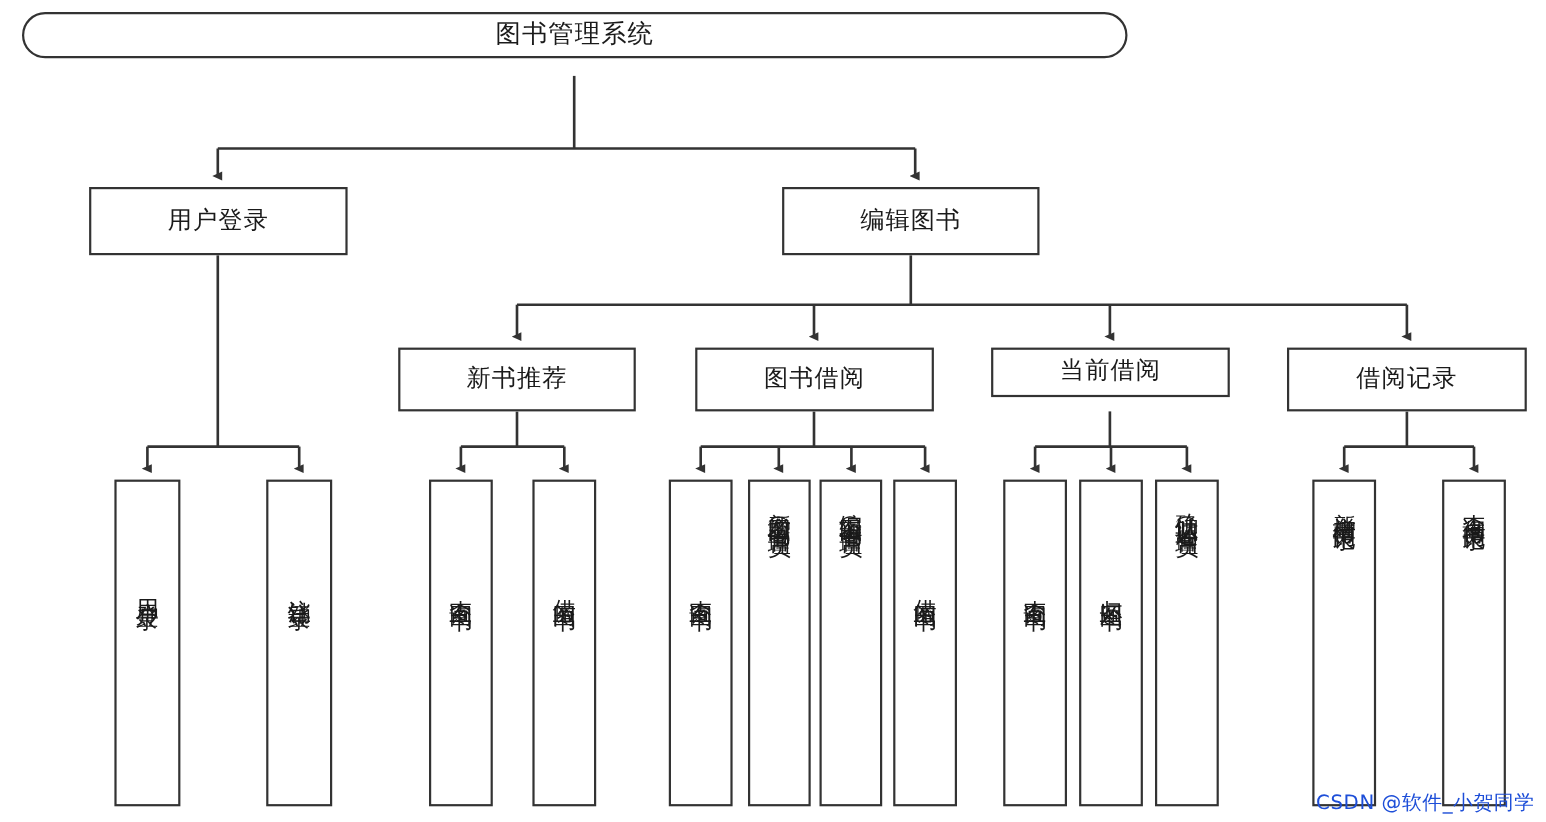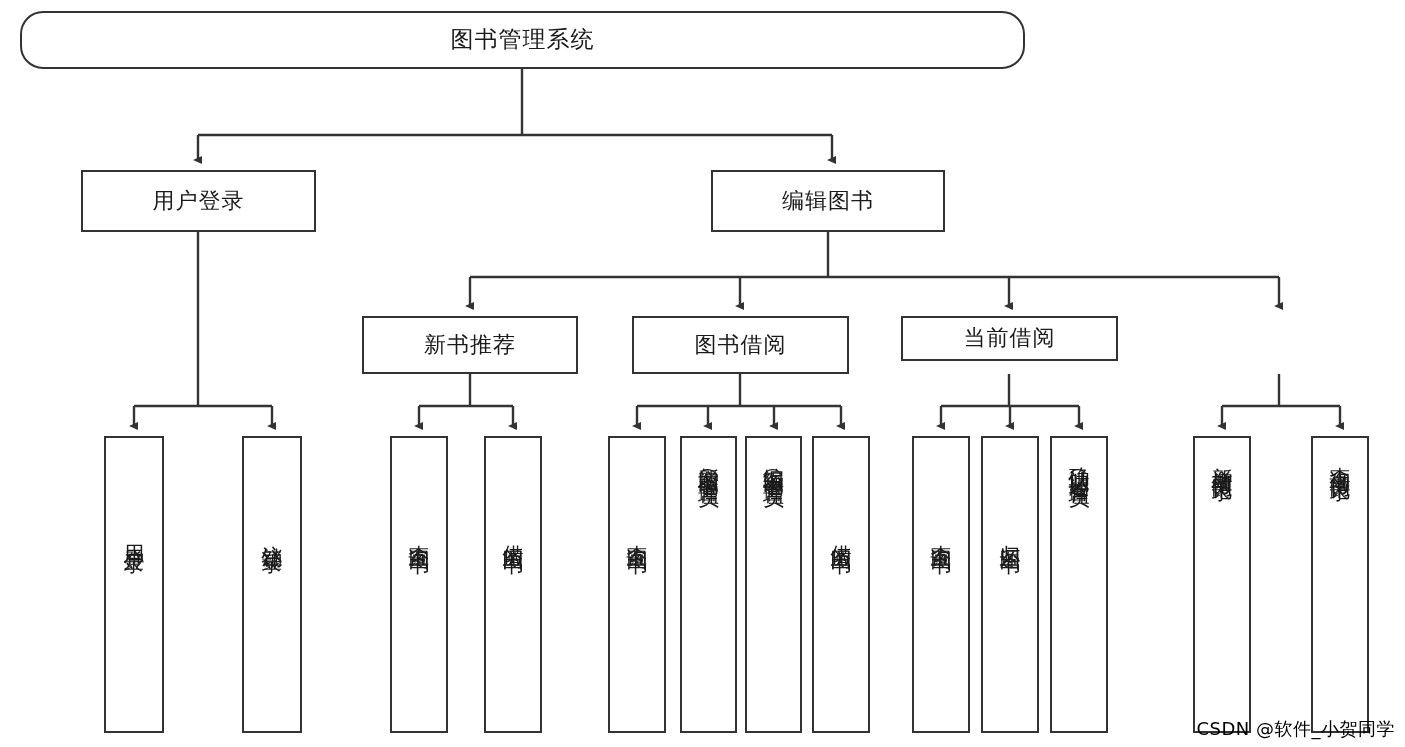--- a/index.html
+++ b/index.html
@@ -60,21 +60,21 @@
     display: block;
   }
   .leaf-mid .vtext {
     padding-top: 78px;
   }
   .watermark {
     position: absolute;
     right: 10px;
     bottom: 6px;
     font-size: 18px;
-    color: #000000;
+    color: #1d4ed8;
     letter-spacing: 0.5px;
     white-space: nowrap;
     font-family: "DejaVu Sans", "Liberation Sans", sans-serif;
   }
 </style>
 </head>
 <body>
 
 <div id="canvas">
 
@@ -121,40 +121,43 @@
       <path d="M1010,406 L1010,426" marker-end="url(#arrow)"></path>
       <path d="M1079,406 L1079,426" marker-end="url(#arrow)"></path>
 
       <path d="M1279,374 L1279,406"></path>
       <path d="M1222,406 L1340,406"></path>
       <path d="M1222,406 L1222,426" marker-end="url(#arrow)"></path>
       <path d="M1340,406 L1340,426" marker-end="url(#arrow)"></path>
     </g>
   </svg>
 
-  <div class="node horiz root" style="left:20px; top:11px; width:1005px; height:58px;border-radius:23px;">
+  <div class="node horiz root" style="left:20px; top:11px; width:1005px; height:42px;border-radius:23px;">
     <span>图书管理系统</span>
   </div>
 
   <div class="node horiz" style="left:81px; top:170px; width:235px; height:62px;">
     <span>用户登录</span>
   </div>
   <div class="node horiz" style="left:711px; top:170px; width:234px; height:62px;">
     <span>编辑图书</span>
   </div>
 
   <div class="node horiz" style="left:632px; top:316px; width:217px; height:58px;">
     <span>图书借阅</span>
   </div>
   <div class="node horiz" style="left:362px; top:316px; width:216px; height:58px;">
     <span>新书推荐</span>
   </div>
   <div class="node horiz" style="left:901px; top:316px; width:217px; height:45px;">
     <span>当前借阅</span>
   </div>
+  <div class="node horiz" style="left:1170px; top:316px; width:218px; height:58px;">
+    <span>借阅记录</span>
+  </div>
 
   <div class="node leaf leaf-mid" style="left:104px; top:436px; width:60px; height:297px;">
     <span class="vtext">用户登录</span>
   </div>
   <div class="node leaf leaf-mid" style="left:242px; top:436px; width:60px; height:297px;">
     <span class="vtext">注销登录</span>
   </div>
 
   <div class="node leaf leaf-mid" style="left:390px; top:436px; width:58px; height:297px;">
     <span class="vtext">查询图书</span>

